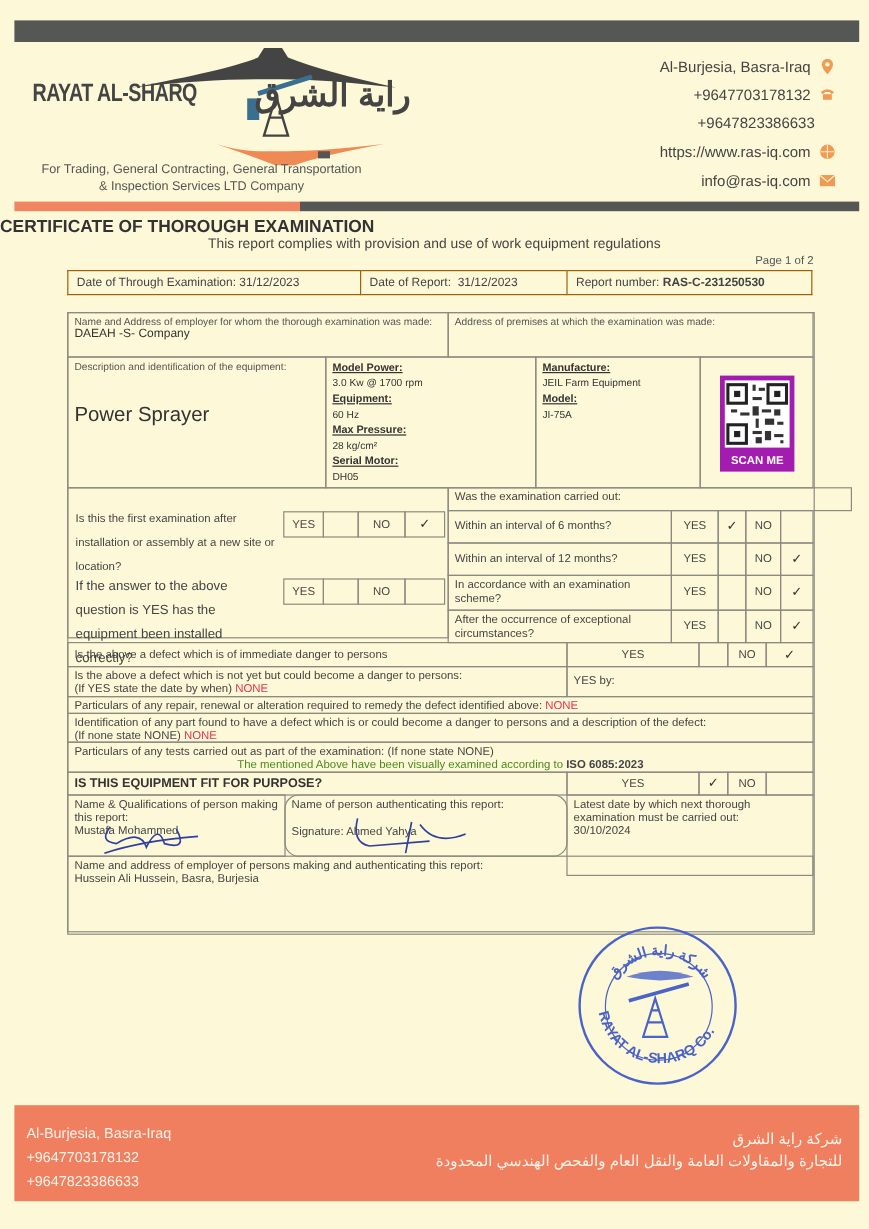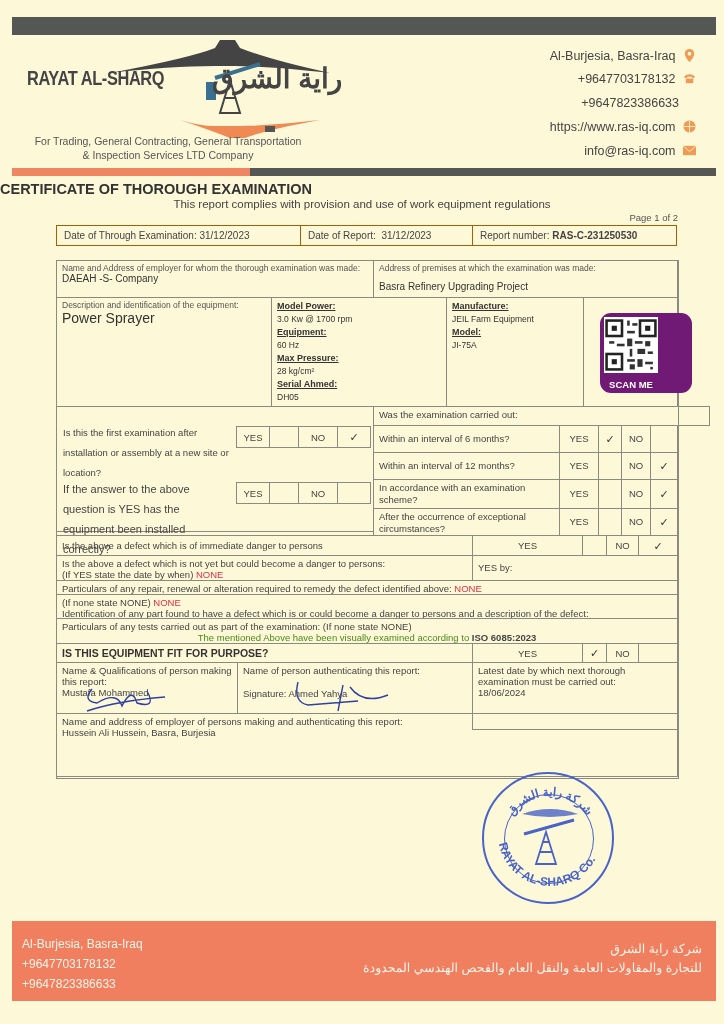--- a/index.html
+++ b/index.html
@@ -25,21 +25,21 @@
   .main { left:56px; top:260px; width:621px; border:1px solid #8a8a80; height:517px; }
   .cell { position:absolute; border:1px solid #8a8a80; box-sizing:border-box; font-size:9px; color:#444; padding:2px 5px; }
   .lbl { font-size:8.5px; color:#555; }
   .val { font-size:10px; color:#333; }
   .ul { text-decoration:underline; font-weight:bold; font-size:9px; color:#333; }
   .spec { font-size:8.5px; color:#333; line-height:13px; }
   .red { color:#e0304a; }
   .green { color:#4a8a1a; }
   .yn { position:absolute; border:1px solid #8a8a80; box-sizing:border-box; font-size:9.5px; color:#444; text-align:center; }
   .check { font-size:11px; color:#333; }
-  .qr { position:absolute; left:600px; top:313px; width:62px; height:80px; background:#701a75; border-radius:11px;padding-left:30px; }
+  .qr { position:absolute; left:600px; top:313px; width:62px; height:80px; background:#a21caf; border-radius:0; }
   .qr-inner { position:absolute; left:4px; top:4px; width:54px; height:56px; background:#fff; }
   .scan { position:absolute; left:0; bottom:3px; width:62px; text-align:center; color:#fff; font-size:9.5px; font-weight:bold; }
   .footer { left:12px; top:921px; width:704px; height:80px; background:#ef7f5e; }
   .footer-left { left:22px; top:934px; font-size:12px; color:#fff4ea; line-height:20px; }
   .footer-right { right:22px; top:940px; font-size:12.5px; color:#fff4ea; text-align:right; direction:rtl; line-height:19px; }
   .stamp { left:482px; top:772px; width:132px; height:132px; border:2px solid #4a63c8; border-radius:50%; box-sizing:border-box; }
   .stamp-inner { position:absolute; left:20px; top:20px; width:88px; height:88px; border:1.5px solid #4a63c8; border-radius:50%; }
 </style>
 </head>
 <body>
@@ -115,36 +115,35 @@
   </table>
 
 <div class="abs main"></div>
 
 <div class="cell" style="left:56px;top:260px;width:318px;height:38px;">
   <div class="lbl">Name and Address of employer for whom the thorough examination was made:</div>
   <div class="val">DAEAH -S- Company</div>
 </div>
 <div class="cell" style="left:373px;top:260px;width:305px;height:38px;">
   <div class="lbl">Address of premises at which the examination was made:</div>
-  <div class="val" style="margin-top:8px;">Basra Refinery Upgrading Project</div>
 </div>
 
 <div class="cell" style="left:56px;top:297px;width:216px;height:110px;">
   <div class="lbl">Description and identification of the equipment:</div>
-  <div style="font-size:14px;margin-top:0;color:#333;">Power Sprayer</div>
+  <div style="font-size:17px;margin-top:26px;color:#333;">Power Sprayer</div>
 </div>
 <div class="cell" style="left:271px;top:297px;width:176px;height:110px;">
   <div class="spec">
     <div class="ul">Model Power:</div>
     <div>3.0 Kw @ 1700 rpm</div>
     <div class="ul">Equipment:</div>
     <div>60 Hz</div>
     <div class="ul">Max Pressure:</div>
     <div>28 kg/cm²</div>
-    <div class="ul">Serial Ahmed:</div>
+    <div class="ul">Serial Motor:</div>
     <div>DH05</div>
   </div>
 </div>
 <div class="cell" style="left:446px;top:297px;width:138px;height:110px;">
   <div class="spec">
     <div class="ul">Manufacture:</div>
     <div>JEIL Farm Equipment</div>
     <div class="ul">Model:</div>
     <div>JI-75A</div>
   </div>
@@ -232,51 +231,51 @@
 <div class="cell" style="left:56px;top:555px;width:417px;height:26px;font-size:9.5px;line-height:11px;">
   <div>Is the above a defect which is not yet but could become a danger to persons:</div>
   <div><span>(If YES state the date by when)</span> <span class="red">NONE</span></div>
 </div>
 <div class="cell" style="left:472px;top:555px;width:206px;height:26px;font-size:9.5px;line-height:20px;">YES by:</div>
 
 <div class="cell" style="left:56px;top:580px;width:622px;height:15px;font-size:9.5px;line-height:11px;">
   <span>Particulars of any repair, renewal or alteration required to remedy the defect identified above:</span> <span class="red">NONE</span>
 </div>
 <div class="cell" style="left:56px;top:594px;width:622px;height:25px;font-size:9.5px;line-height:11px;">
+  <div>Identification of any part found to have a defect which is or could become a danger to persons and a description of the defect:</div>
   <div><span>(If none state NONE)</span> <span class="red">NONE</span></div>
-  <div>Identification of any part found to have a defect which is or could become a danger to persons and a description of the defect:</div>
 </div>
 <div class="cell" style="left:56px;top:618px;width:622px;height:26px;font-size:9.5px;line-height:11px;">
   <div>Particulars of any tests carried out as part of the examination: (If none state NONE)</div>
   <div style="text-align:center;"><span class="green">The mentioned Above have been visually examined according to</span> <b>ISO 6085:2023</b></div>
 </div>
 
 <div class="cell" style="left:56px;top:643px;width:417px;height:20px;font-size:10.5px;font-weight:bold;color:#333;line-height:14px;">IS THIS EQUIPMENT FIT FOR PURPOSE?</div>
 <div class="yn" style="left:472px;top:643px;width:111px;height:20px;line-height:19px;">YES</div>
 <div class="yn check" style="left:582px;top:643px;width:25px;height:20px;line-height:19px;">✓</div>
 <div class="yn" style="left:606px;top:643px;width:33px;height:20px;line-height:19px;">NO</div>
 <div class="yn" style="left:638px;top:643px;width:40px;height:20px;"></div>
 
 <div class="cell" style="left:56px;top:662px;width:182px;height:52px;font-size:9.5px;line-height:11px;">
   <div>Name &amp; Qualifications of person making this report:</div>
   <div>Mustafa Mohammed</div>
   <svg class="abs" style="left:20px;top:18px;" width="90" height="34">
       <path d="M15 8 Q5 20 20 22 Q40 10 45 25 Q55 5 60 22 Q80 28 70 10 M10 30 Q40 20 88 16" stroke="#3040a0" stroke-width="1.4" fill="none"></path>
     </svg>
 </div>
-<div class="cell" style="left:237px;top:662px;width:236px;height:52px;font-size:9.5px;line-height:11px;">
+<div class="cell" style="left:237px;top:662px;width:236px;height:52px;font-size:9.5px;line-height:11px;border-radius:12px;">
   <div>Name of person authenticating this report:</div>
   <div style="margin-top:12px;"><span>Signature:</span> <span>Ahmed Yahya</span></div>
   <svg class="abs" style="left:50px;top:14px;" width="110" height="36">
       <path d="M10 5 Q5 25 20 28 L70 24 M55 8 L50 34 M62 10 Q75 28 100 18" stroke="#3040a0" stroke-width="1.4" fill="none"></path>
     </svg>
 </div>
 <div class="cell" style="left:472px;top:662px;width:206px;height:68px;font-size:9.5px;line-height:11px;">
   <div>Latest date by which next thorough examination must be carried out:</div>
-  <div>18/06/2024</div>
+  <div>30/10/2024</div>
 </div>
 <div class="cell" style="left:56px;top:713px;width:622px;height:64px;font-size:9.5px;line-height:11px;">
   <div>Name and address of employer of persons making and authenticating this report:</div>
   <div>Hussein Ali Hussein, Basra, Burjesia</div>
 </div>
 
 <div class="abs stamp">
   <div class="stamp-inner"></div>
   <svg class="abs" style="left:0;top:0;" width="132" height="132" viewBox="0 0 132 132">
     <defs>

